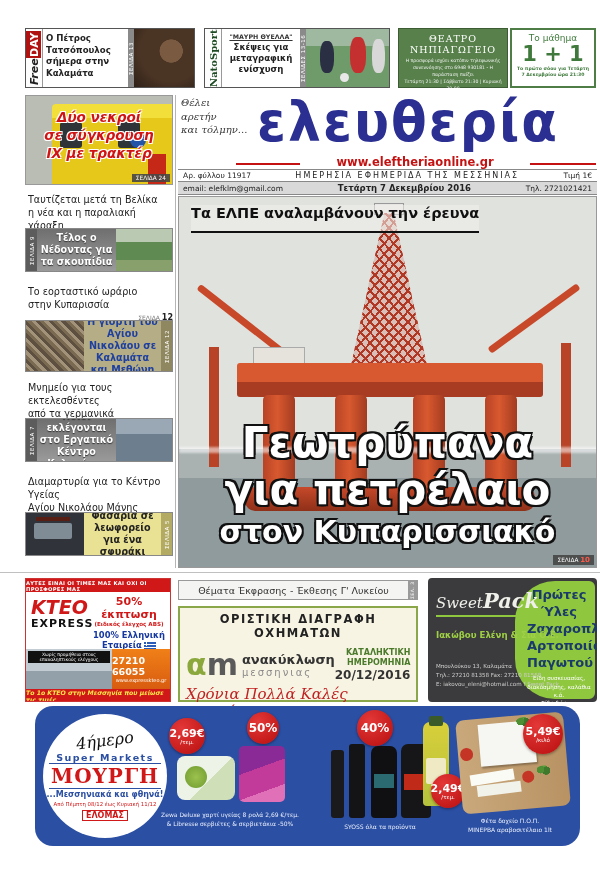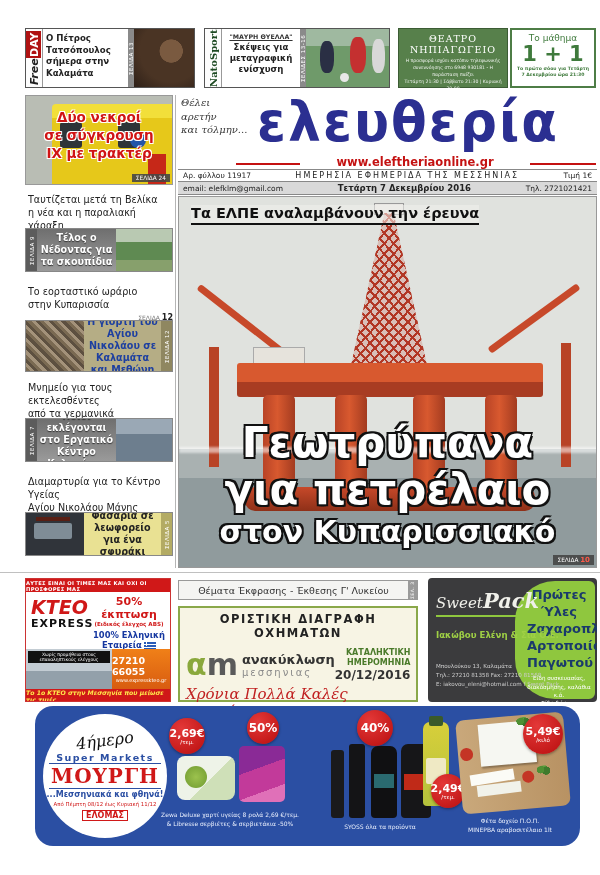--- a/index.html
+++ b/index.html
@@ -59,21 +59,21 @@
   #infobar2 .mid { font-weight:bold; font-size:8.5px; }
   #vdivider { left:175px; top:95px; height:473px; border-left:1px solid #b5b5b5; }
   
   #ambulance { left:25px; top:95px; width:148px; height:90px; background:#b9bdb4; overflow:hidden; border:1px solid #999; }
   #ambulance .body { position:absolute; left:26px; top:8px; right:0; bottom:0;
     background:linear-gradient(180deg,#f2df3a 0 18%, #e6c81a 18% 100%); border-radius:4px 0 0 0; }
   #ambulance .win { position:absolute; background:#2e3438; width:22px; height:26px; top:18px; border-radius:3px; }
   #ambulance .stripe { position:absolute; background:#c62818; width:18px; height:30px; top:50px; }
   #ambulance .life { position:absolute; width:16px; height:16px; border-radius:50%; background:#2255a8; top:28px; left:78px; }
   #ambulance .ovl { position:absolute; left:0; right:0; top:12px; text-align:center;
-    font-size:13.5px; font-weight:bold; color:#d01414; line-height:1.35;
+    font-size:13.5px; font-weight:bold; font-style:italic; color:#d01414; line-height:1.35;
     text-shadow:-1px -1px 0 #fff,1px -1px 0 #fff,-1px 1px 0 #fff,1px 1px 0 #fff; }
   .pagebadge { position:absolute; right:2px; bottom:2px; background:rgba(70,70,70,.9);
     color:#fff; font-size:5.8px; padding:1px 4px; }
   .sb-item { left:28px; width:145px; font-size:9.6px; color:#222; line-height:1.35; }
   .sb-page { text-align:right; font-size:6px; color:#777; margin-top:1px; }
   .sb-page b { color:#222; font-size:8px; }
   .sb-box { left:25px; width:148px; height:44px; display:flex; overflow:hidden; border:1px solid #888; }
   .sb-box .vtag { width:11px; background:#5c5c5c; }
   .graybox { background:linear-gradient(180deg,#6f6f6f,#9a9a9a); }
   .graybox .txt { flex:1; display:flex; align-items:center; justify-content:center; text-align:center;
@@ -91,21 +91,21 @@
     color:#222; font-weight:bold; font-size:9.6px; line-height:1.25; padding:2px; }
   #yellowbox .vtag { width:11px; background:#b3ab64; }
   #bus-photo { background:linear-gradient(180deg,#30343a 0 100%); position:relative; }
   #bus-photo .glass { position:absolute; left:8px; top:10px; width:38px; height:16px; background:#7f8c96; border-radius:2px; }
   #bus-photo .led { position:absolute; left:10px; top:4px; width:34px; height:4px; background:#5a1f14; }
   #hdivider { left:0; top:572px; width:600px; border-top:1px solid #c0c0c0; }
   
   #mainphoto { left:178px; top:196px; width:419px; height:372px; border:1px solid #999;
     background:linear-gradient(180deg,#e0e2de 0 68%, #a9b1b1 68% 76%, #909b9d 76% 100%); overflow:hidden; }
   #kicker { position:absolute; left:12px; top:8px; font-size:14.5px; font-weight:bold; color:#111;
-    border-bottom:2.5px solid #111; padding-bottom:2px; background:rgba(240,240,236,.55); }
+    border-bottom:2.5px solid #111; padding-bottom:10px; background:rgba(240,240,236,.55); }
   .rig { position:absolute; background:#c7492a; }
   #derrick { left:172px; top:16px; width:76px; height:152px;
     clip-path:polygon(44% 0,56% 0,100% 100%,0 100%);
     background:repeating-linear-gradient(48deg,#b23826 0 2px,transparent 2px 7px),
                repeating-linear-gradient(-48deg,#b23826 0 2px,transparent 2px 7px),
                rgba(190,70,50,.22); }
   #derricktop { left:195px; top:6px; width:30px; height:12px; background:#e8e6e2; border:1px solid #999; }
   #deck { left:58px; top:166px; width:306px; height:34px; border-radius:3px;
     background:linear-gradient(180deg,#d8592f 0 55%, #a83c22 55% 100%); }
   #deckhouse { left:74px; top:150px; width:52px; height:18px; background:#e6e3dc; border:1px solid #aaa; }

